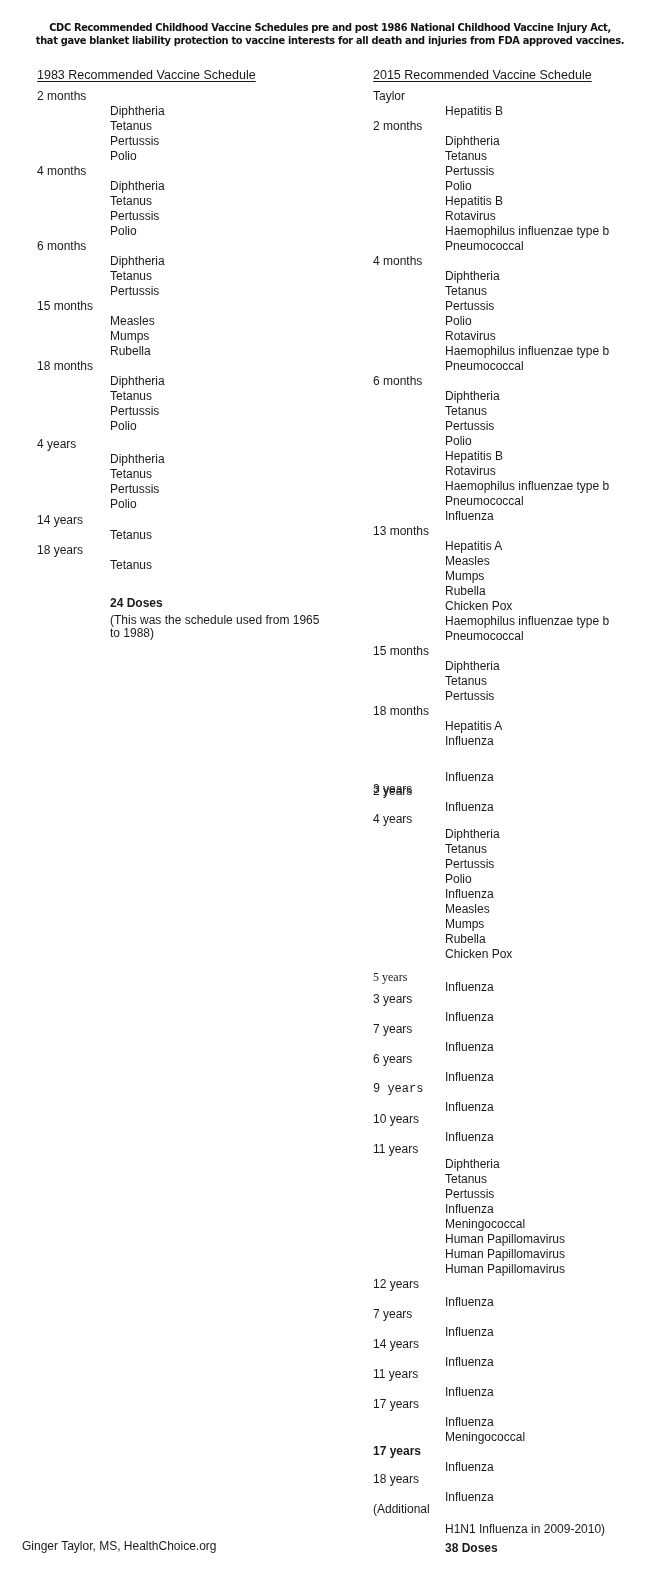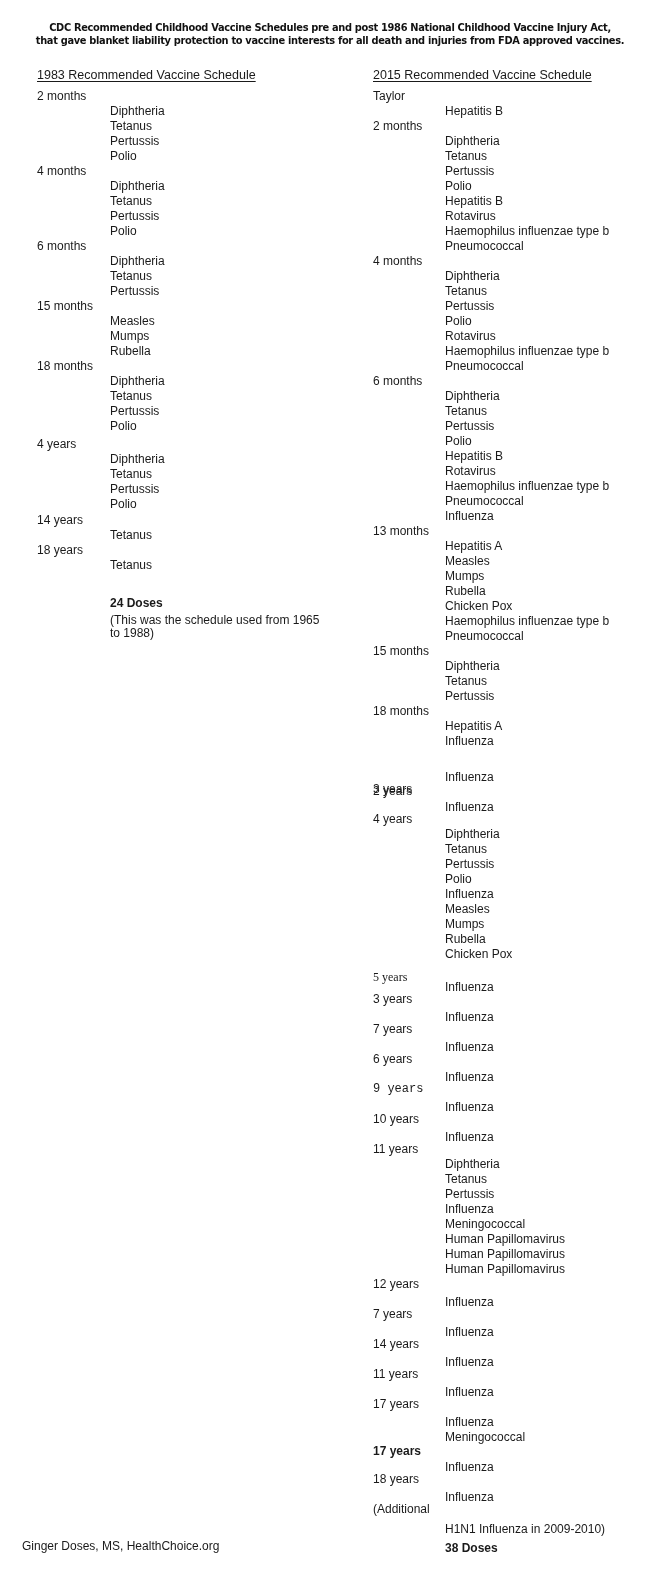--- a/index.html
+++ b/index.html
@@ -157,13 +157,13 @@
     <div class="ln" style="left: 445px; top: 1490px;">Influenza</div>
     <div class="ln" style="left: 373px; top: 1502px;">(Additional</div>
     <div class="ln" style="left: 445px; top: 1522px;">H1N1 Influenza in  2009-2010)</div>
   </div>
 
 <div class="ln bold" style="left:110px; top:596px;">24 Doses</div>
 <div class="note" style="left:110px; top:614px;">(This was the schedule used from 1965 to 1988)</div>
 
 <div class="ln bold" style="left:445px; top:1541px;">38 Doses</div>
 
-<div class="ln" style="left:22px; top:1539px;">Ginger Doses, MS, HealthChoice.org</div>
+<div class="ln" style="left:22px; top:1539px;">Ginger Taylor, MS, HealthChoice.org</div>
 
 </body></html>

